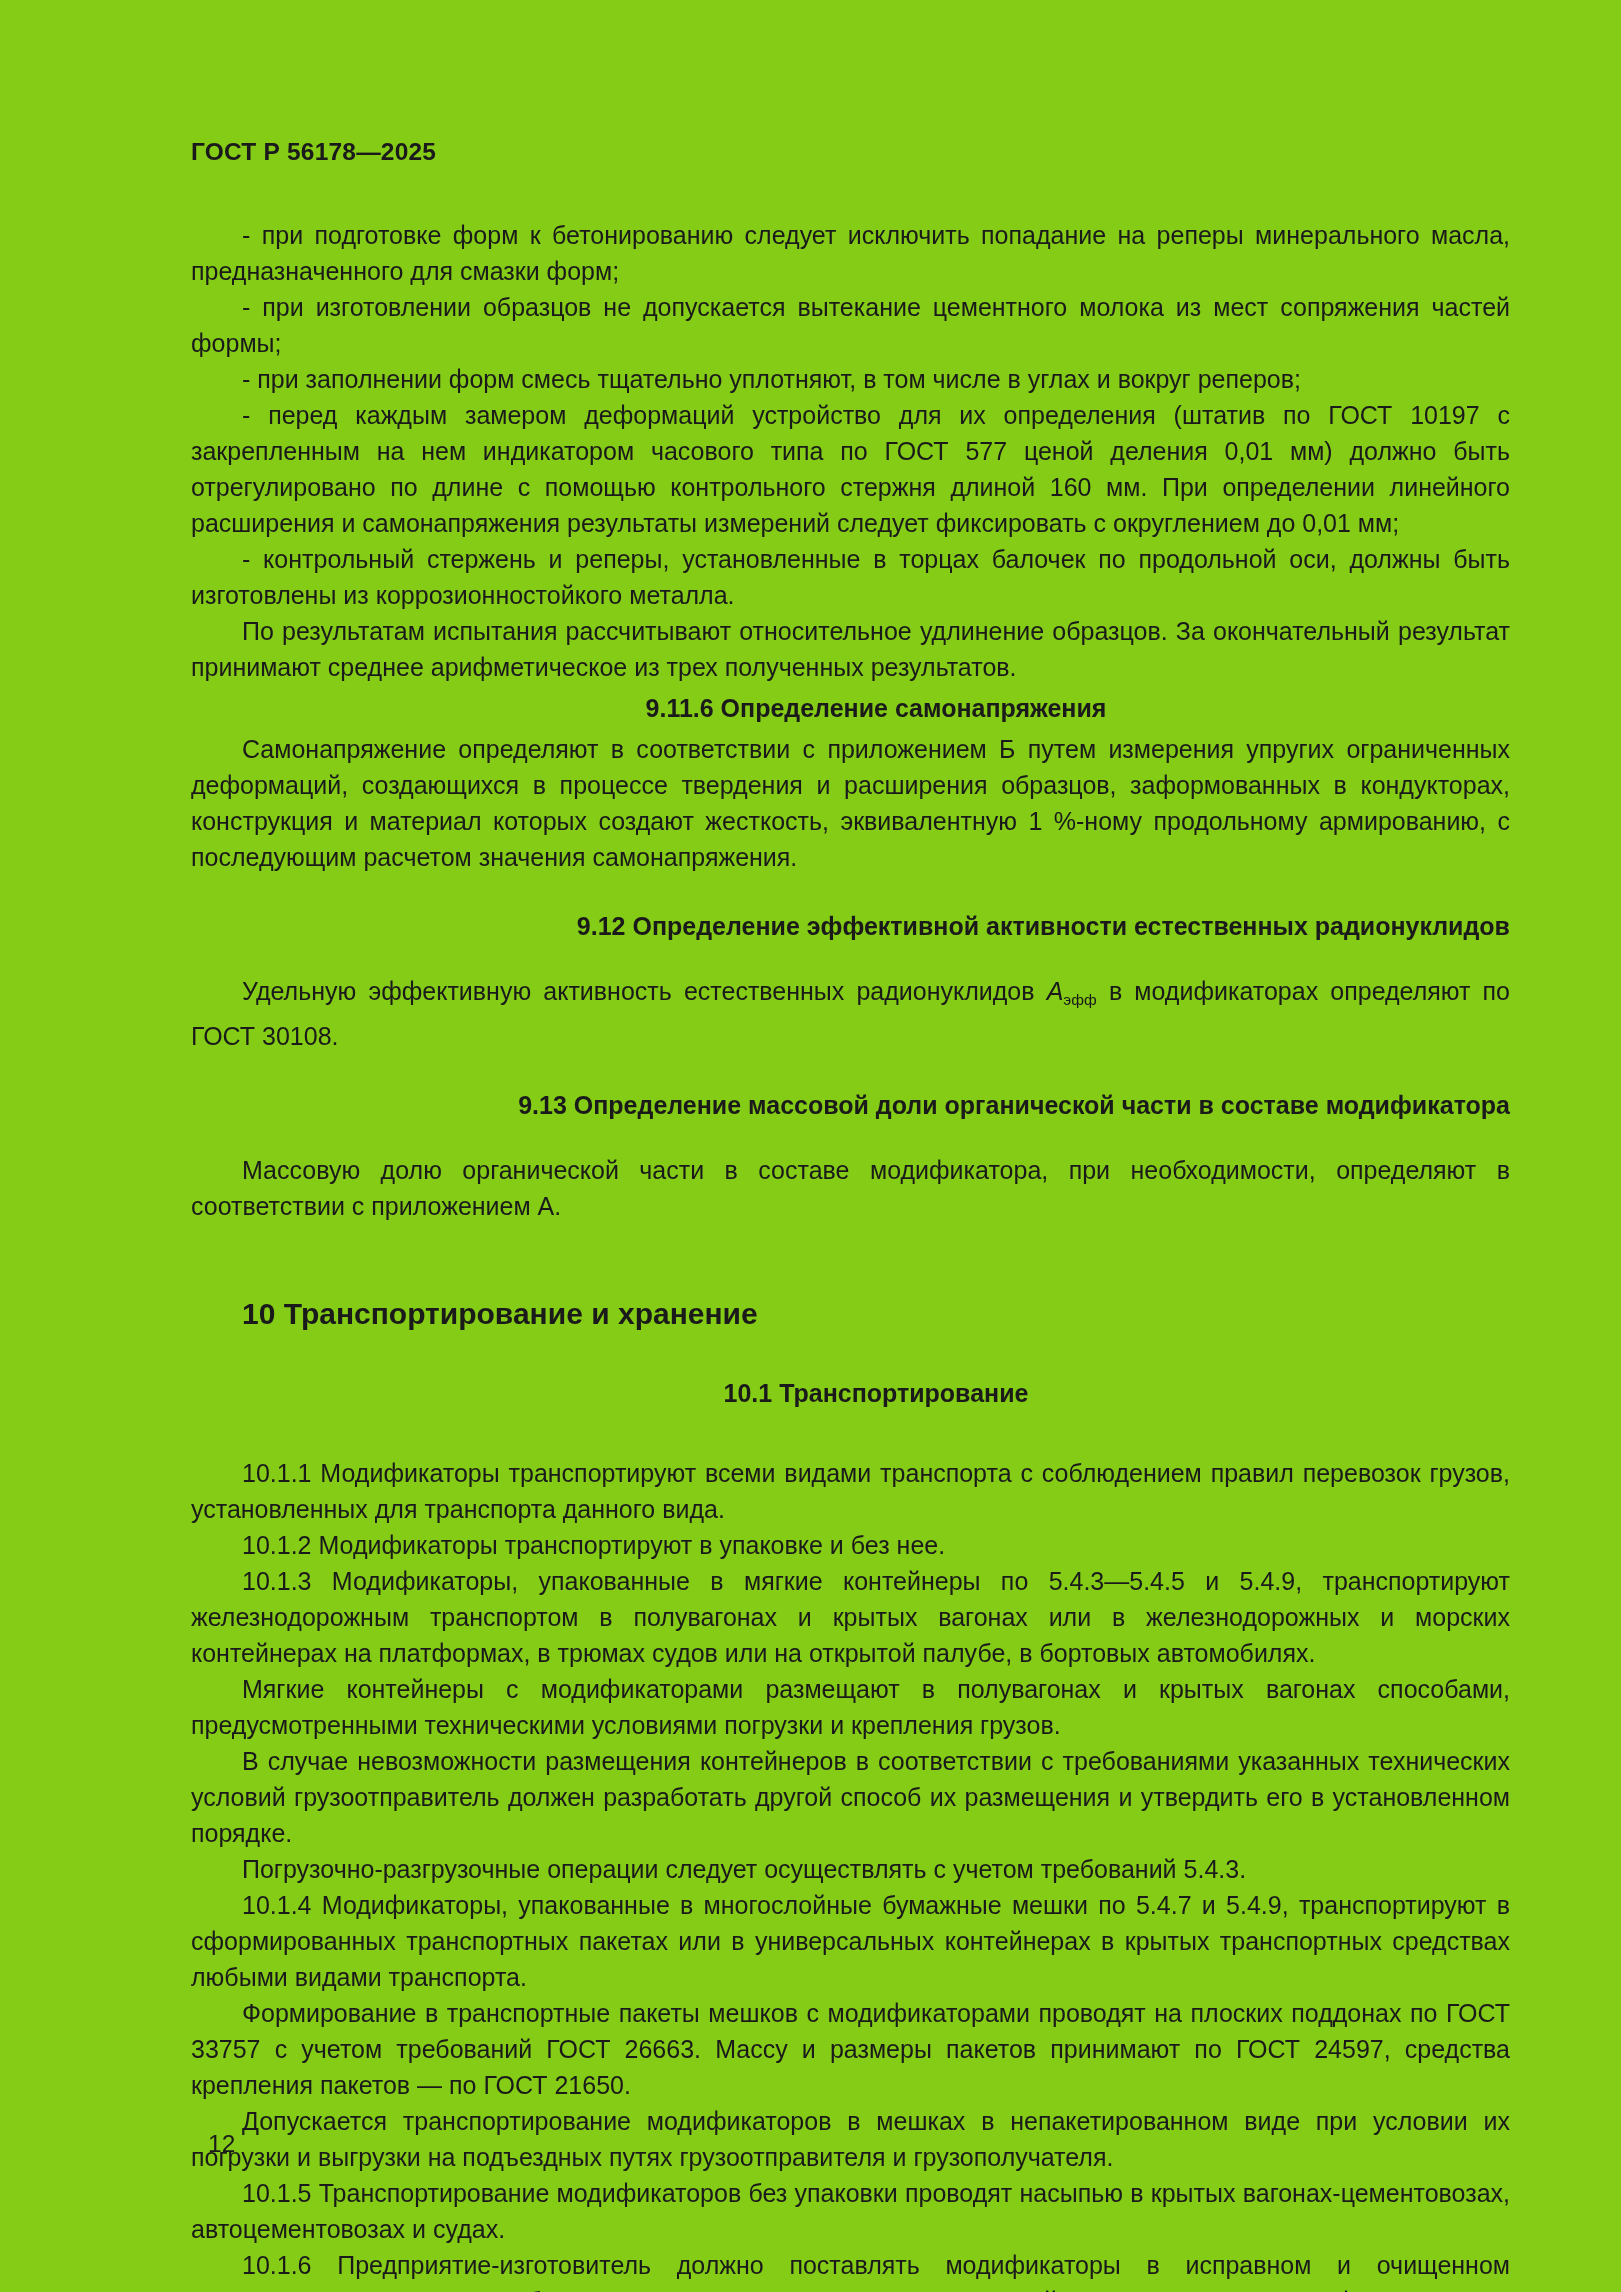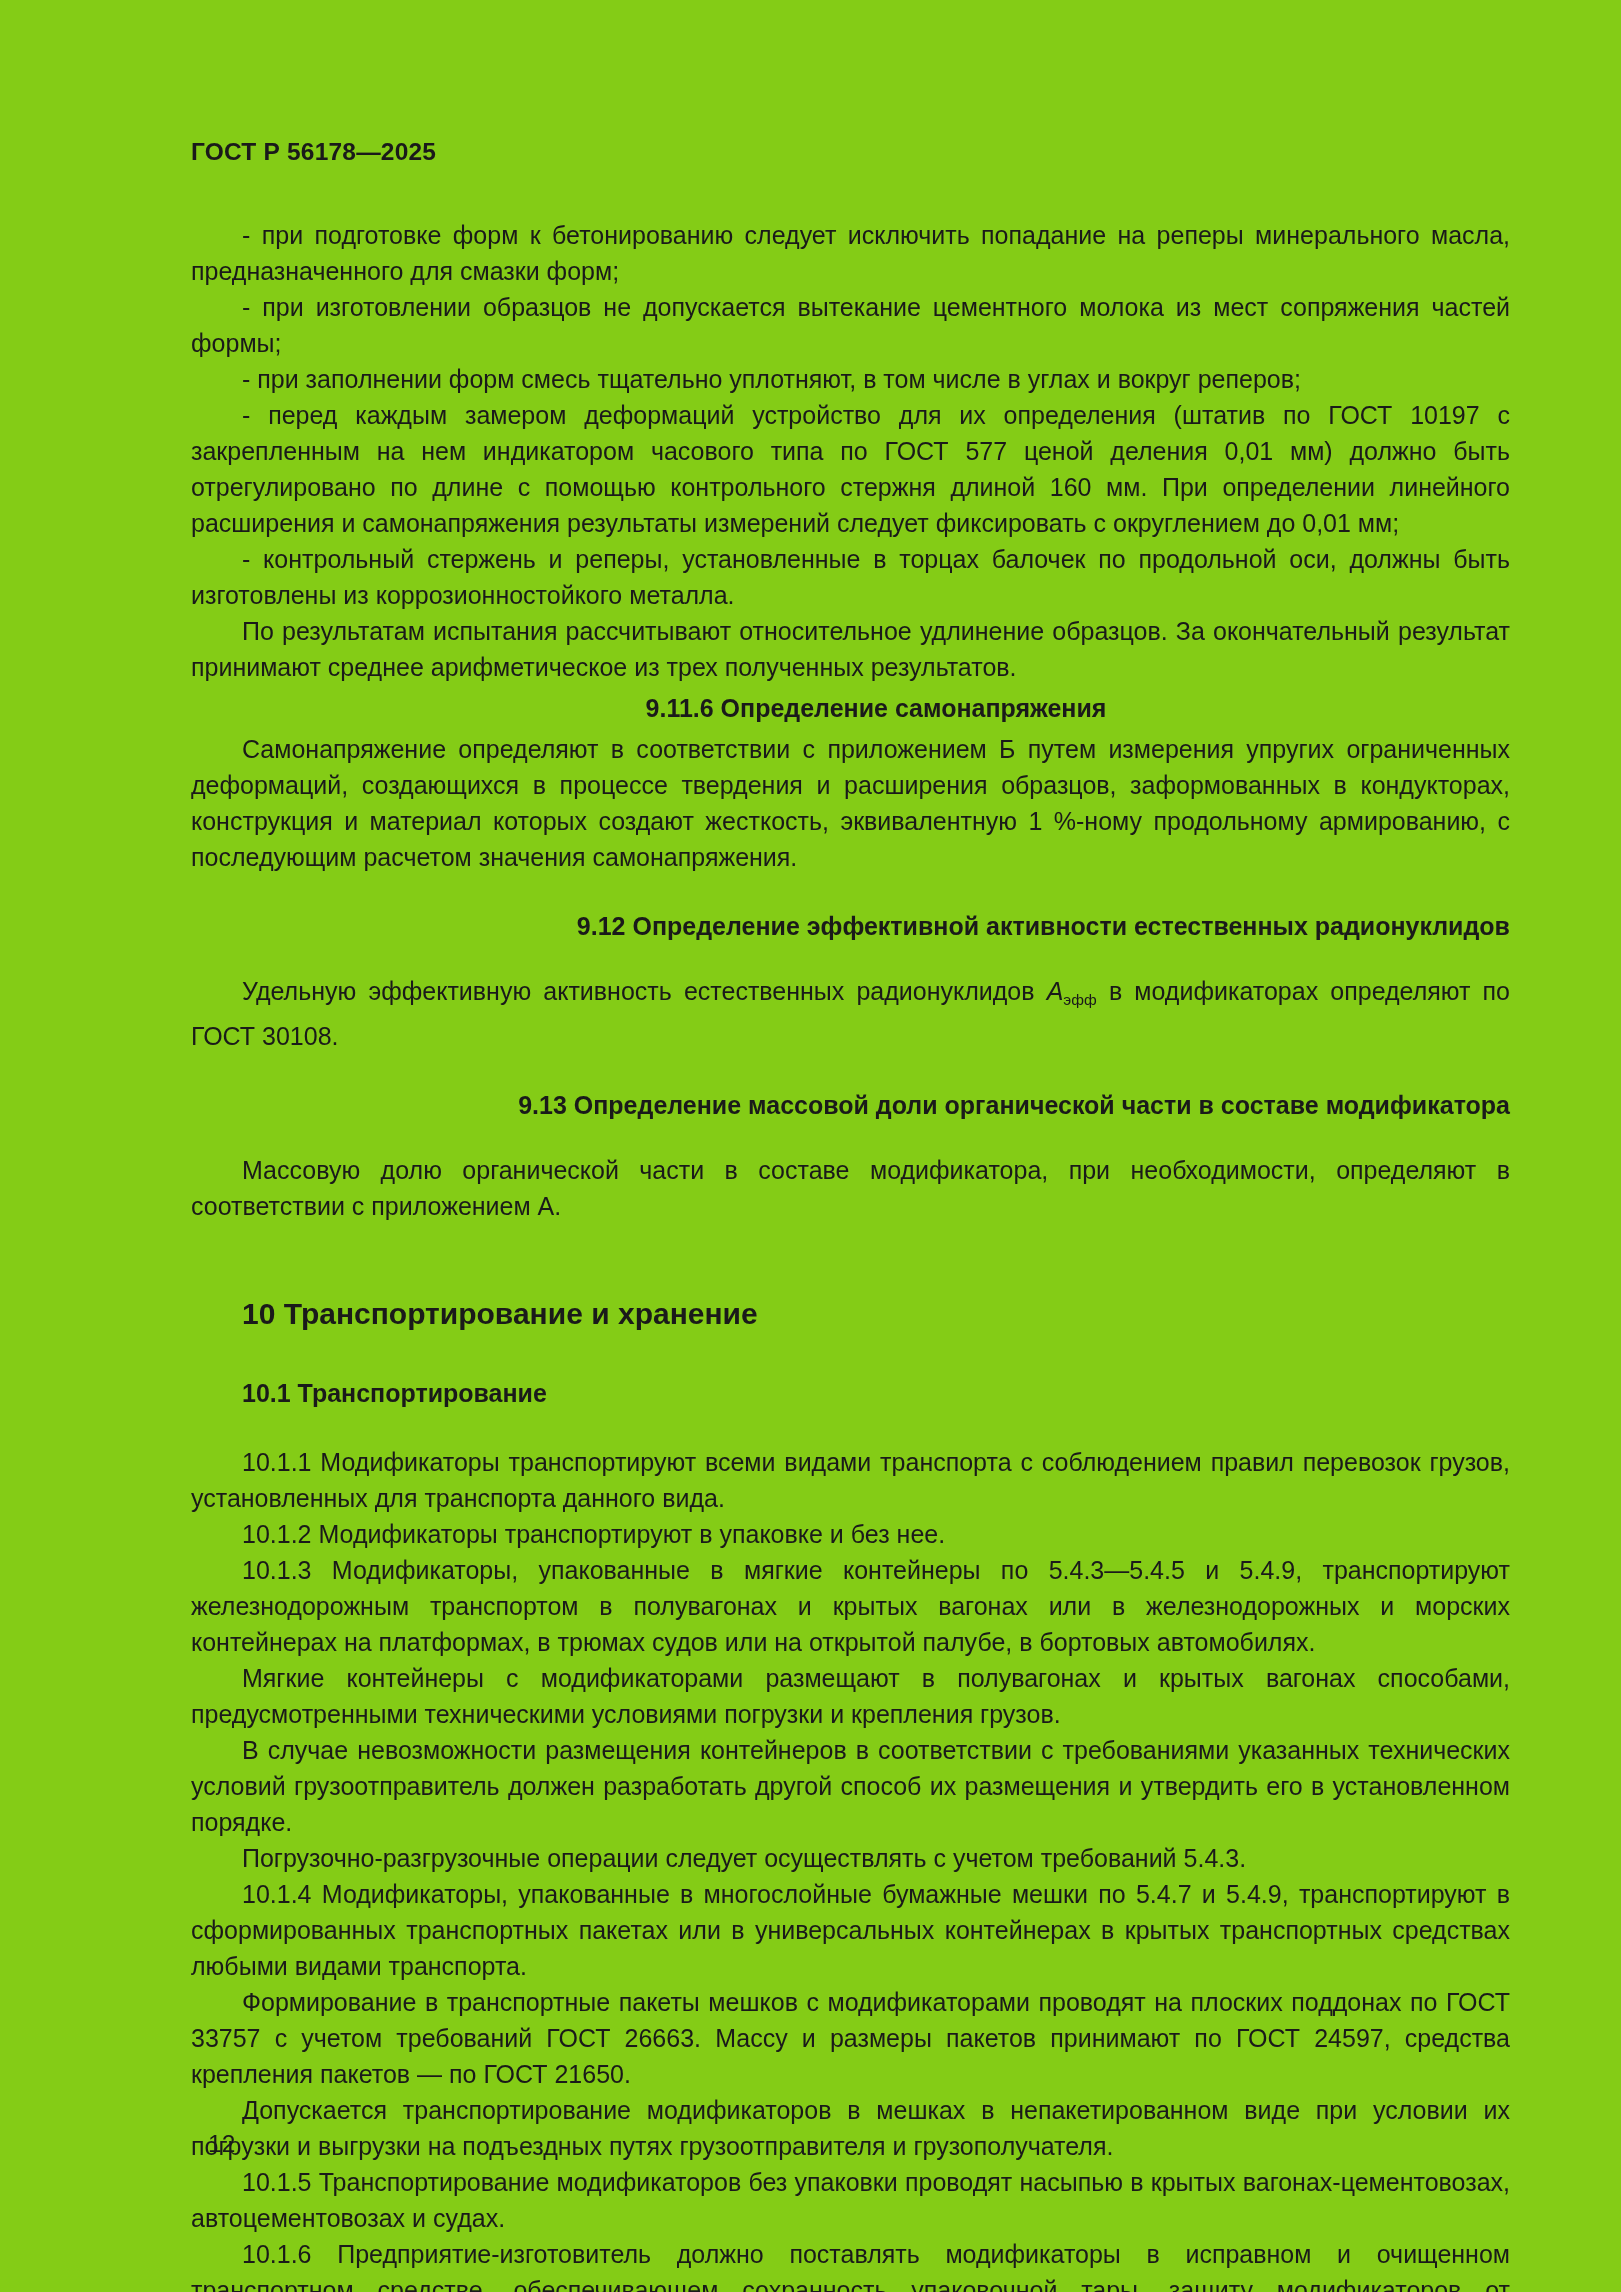--- a/index.html
+++ b/index.html
@@ -65,23 +65,23 @@
     line-height: 37px;
     font-weight: bold;
     margin: 71px 0 43px 0;
     text-indent: 51px;
     text-align: left;
   }
   h3.minor {
     font-size: 25px;
     line-height: 36px;
     font-weight: bold;
-    margin: 0 0 33px 0;
+    margin: 0 0 44px 0;
     text-indent: 51px;
-    text-align: left;
+    text-align: center;
   }
   .sub-sup {
     font-size: 0.62em;
     vertical-align: -0.32em;
     letter-spacing: 0;
   }
   .ital {
     font-style: italic;
   }
   .page-number {

